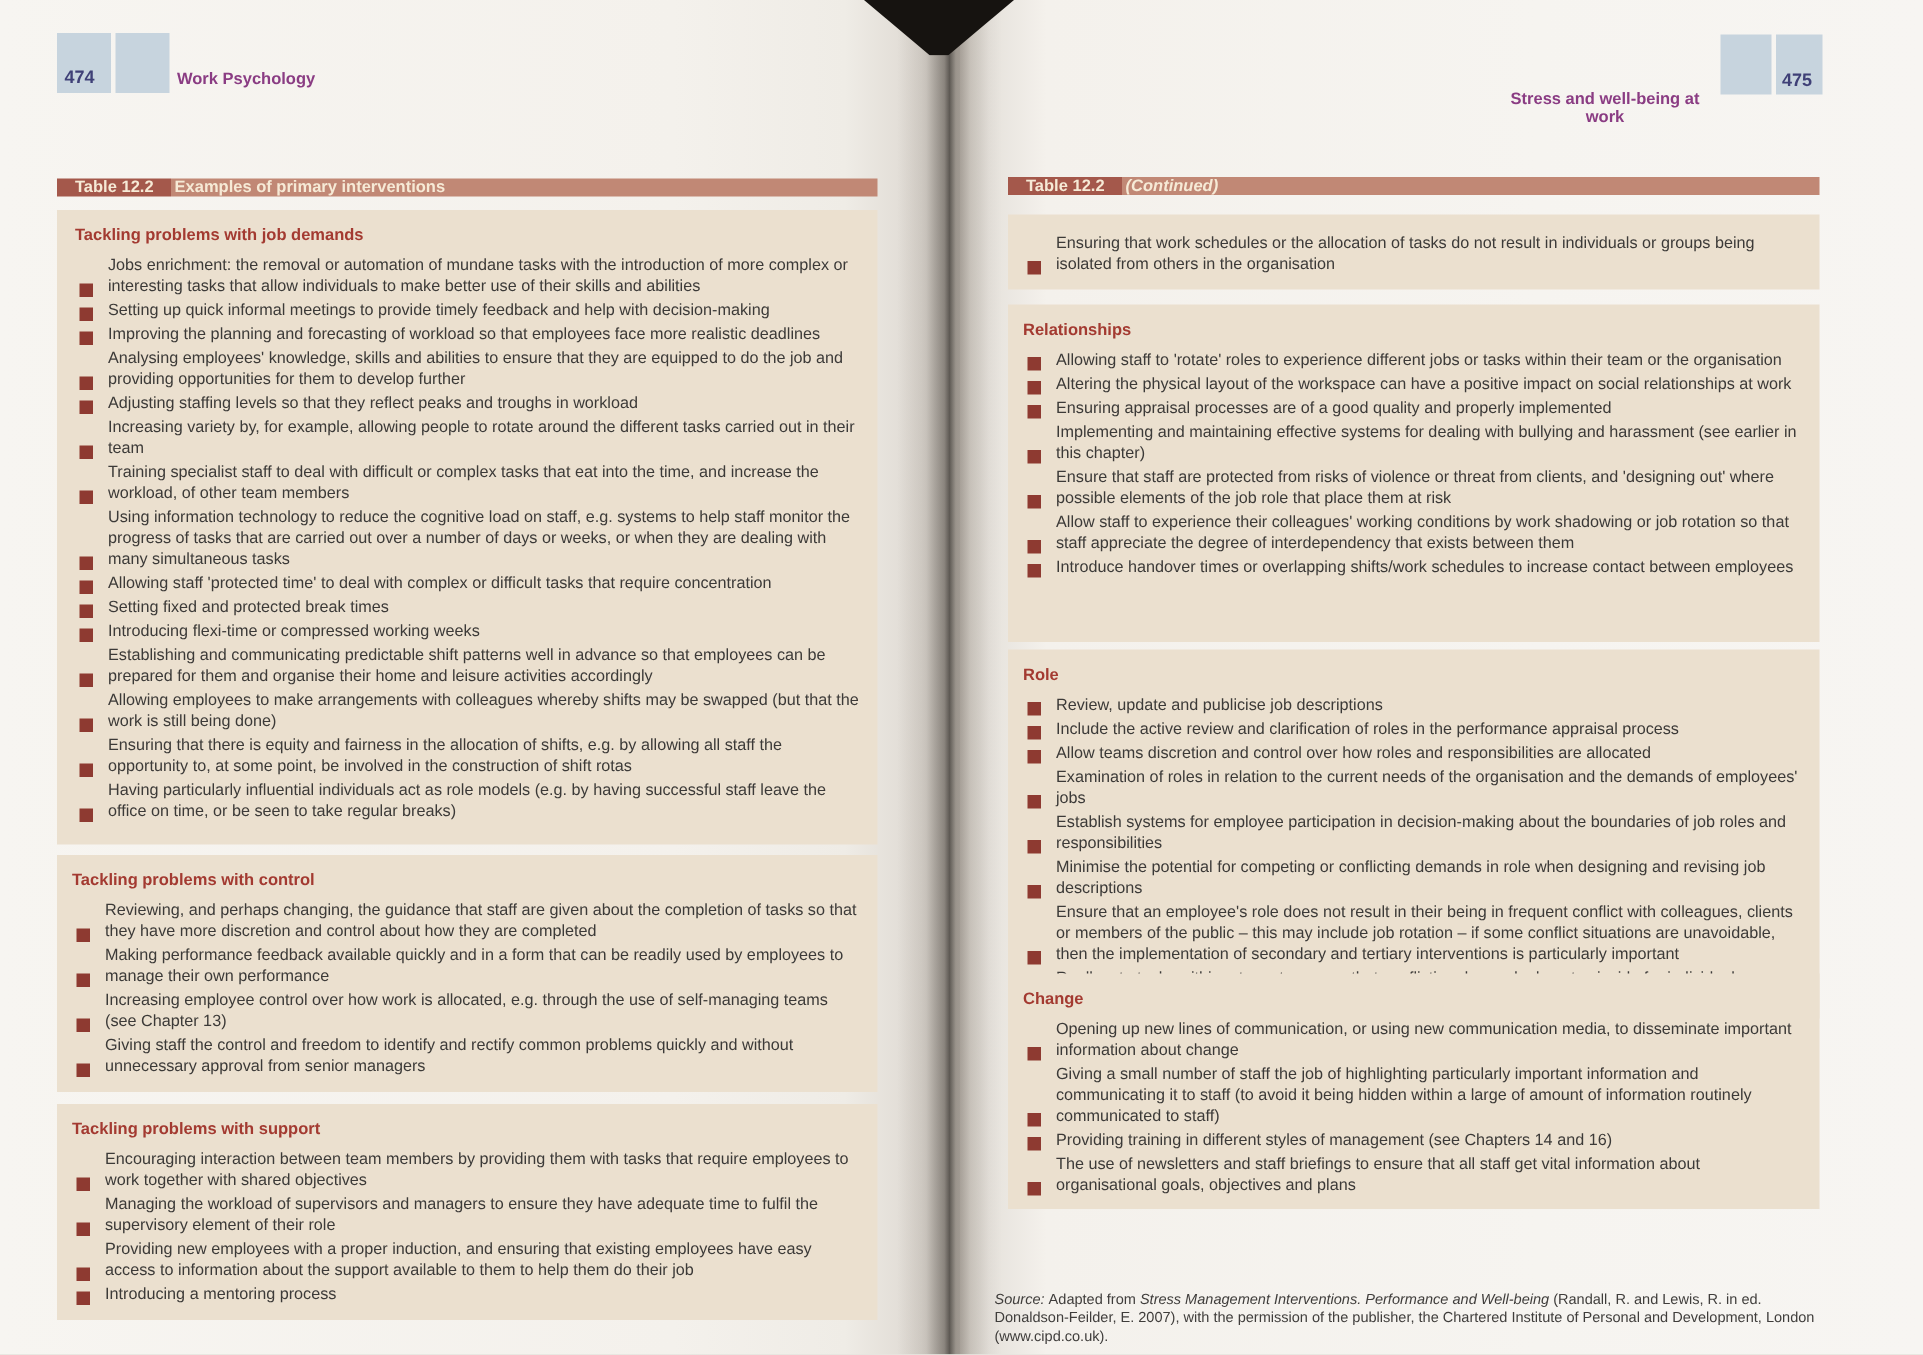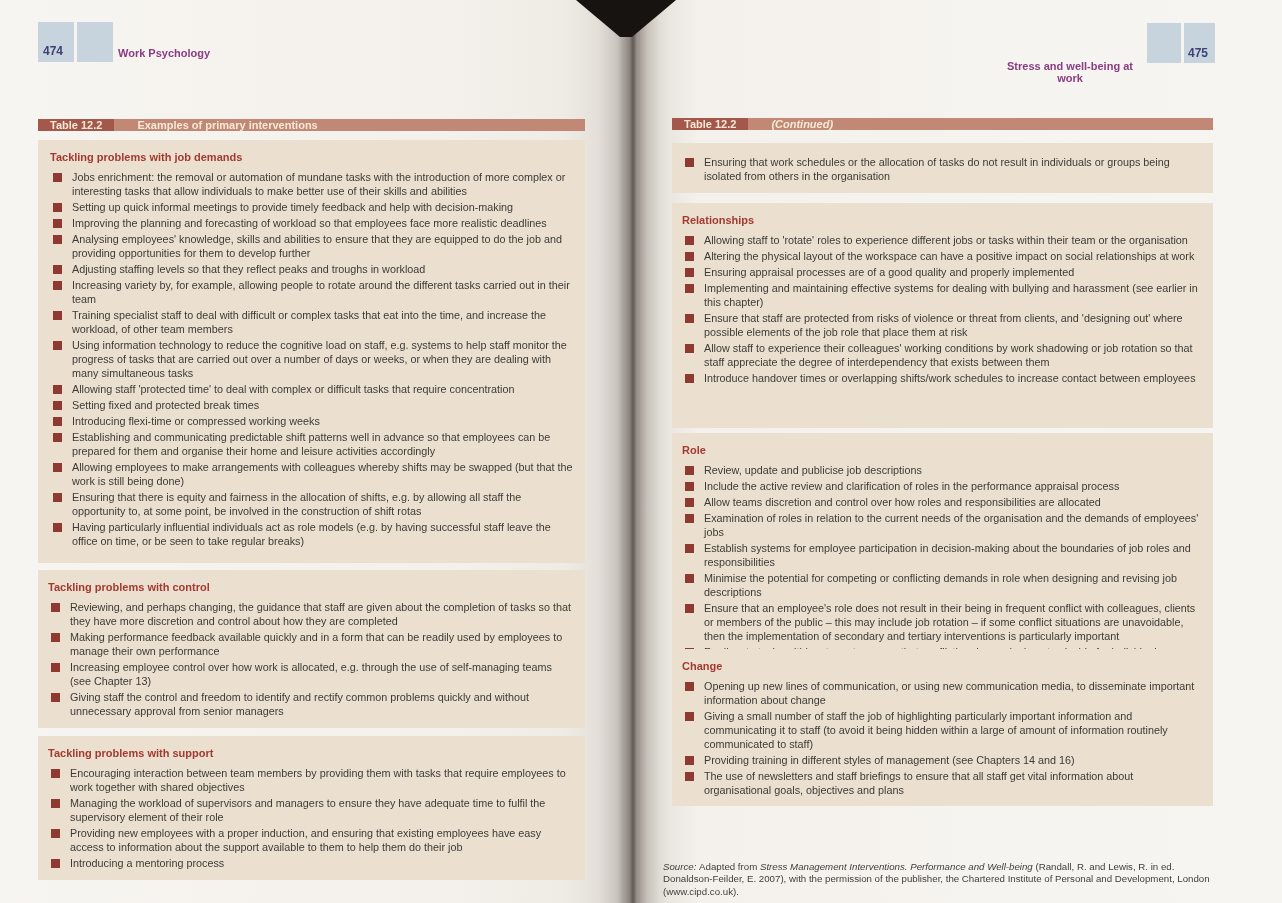--- a/index.html
+++ b/index.html
@@ -35,31 +35,31 @@
   .page-num { position:absolute; font-size:12px; font-weight:bold; color:#3f4077; z-index:3; }
   .running-header { position:absolute; font-size:11px; font-weight:bold; color:#8a3c83; }
   
   .tablebar { position:absolute; height:30px; display:flex; box-sizing:border-box;align-items:flex-end; }
   .bar-label {
     background:#a4584b; color:#f6ead6; font-weight:bold; font-size:11px;
     display:flex; align-items:center; padding:0 12px; flex:0 0 auto;
   }
   .bar-title {
     background:#c18875; color:#f6ead6; font-weight:bold; font-size:11px;
-    display:flex; align-items:center; padding:0 23px; flex:1;
+    display:flex; align-items:center; padding:0 2px; flex:1;
   }
   .bar-title.continued { font-style:italic; }
   
   .panel {
     position:absolute; background:#ebe0cf; box-sizing:border-box;
     padding:10px 12px 6px 10px; overflow:hidden;
   }
   .panel h3 { margin:0 0 6px 0; font-size:11px; line-height:14px; color:#a33a31; font-weight:bold; }
   .panel ul { list-style:none; margin:0; padding:0; }
-  .panel li { display:flex; margin-bottom:2px; }
+  .panel li { display:flex; margin-bottom:2px;align-items:flex-end; }
   .bullet { flex:0 0 9px; width:9px; height:9px; background:#8e3a31; margin:3px 10px 0 3px; }
   .itxt { font-size:10.8px; line-height:14px; color:#3c3a38; }
   .pos-l { left:38px; width:547px; }
   .pos-r { left:672px; width:541px; }
   
   .source {
     position:absolute; left:663px; top:851px; width:554px;
     font-size:9.7px; line-height:12.6px; color:#3f3d3b;
   }
   .source .it { font-style:italic; }

